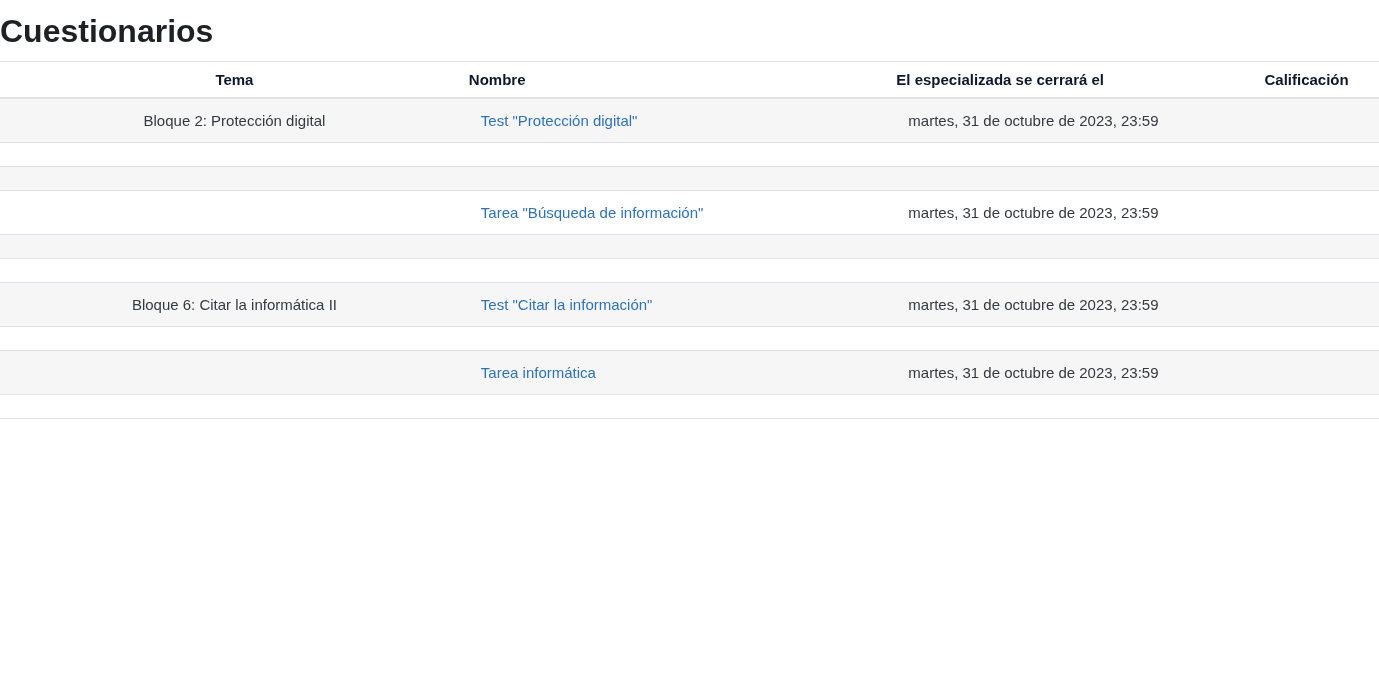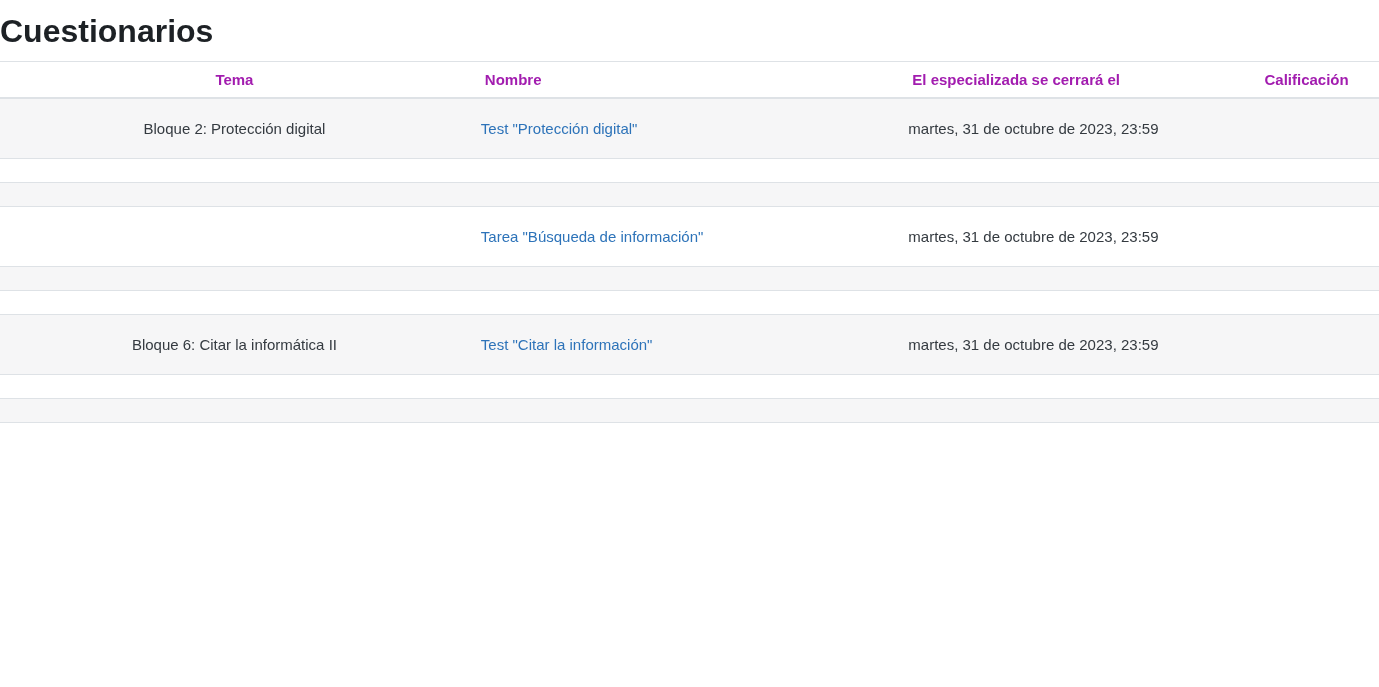--- a/index.html
+++ b/index.html
@@ -28,30 +28,30 @@
     font-size: 15px;
     table-layout: fixed;
   }
   col.c1 { width: 34%; }
   col.c2 { width: 31%; }
   col.c3 { width: 24.5%; }
   col.c4 { width: 10.5%; }
   thead th {
     border-top: 1px solid #dee2e6;
     border-bottom: 2px solid #dee2e6;
-    padding: 9px 16px;
+    padding: 9px 0;
     font-weight: 700;
-    color: #a21caf;
+    color: #0f172a;
     text-align: left;
     font-size: 15px;
   }
   thead th.center, tbody td.center { text-align: center; }
   tbody td {
     border-bottom: 1px solid #dee2e6;
-    padding: 19px 12px;
+    padding: 11px 12px;
     line-height: 21px;
     vertical-align: middle;
     overflow: hidden;
     white-space: nowrap;
   }
   tbody tr:nth-child(odd) { background: #f6f6f7; }
   tr.spacer td {
     height: 23px;
     padding: 0;
   }
@@ -108,17 +108,23 @@
       </tr>
     <tr>
       <td class="center">Bloque 6: Citar la informática II</td>
       <td><a href="#" class="activity-link">Test "Citar la información"</a></td>
       <td>martes, 31 de octubre de 2023, 23:59</td>
       <td class="center"></td>
     </tr>
     <tr class="spacer">
         <td colspan="4"></td>
       </tr>
+    <tr>
+      <td class="center"></td>
+      <td><a href="#" class="activity-link">Tarea informática</a></td>
+      <td>martes, 31 de octubre de 2023, 23:59</td>
+      <td class="center"></td>
+    </tr>
     <tr class="spacer">
         <td colspan="4"></td>
       </tr>
   </tbody>
 </table>
 
 </body></html>

